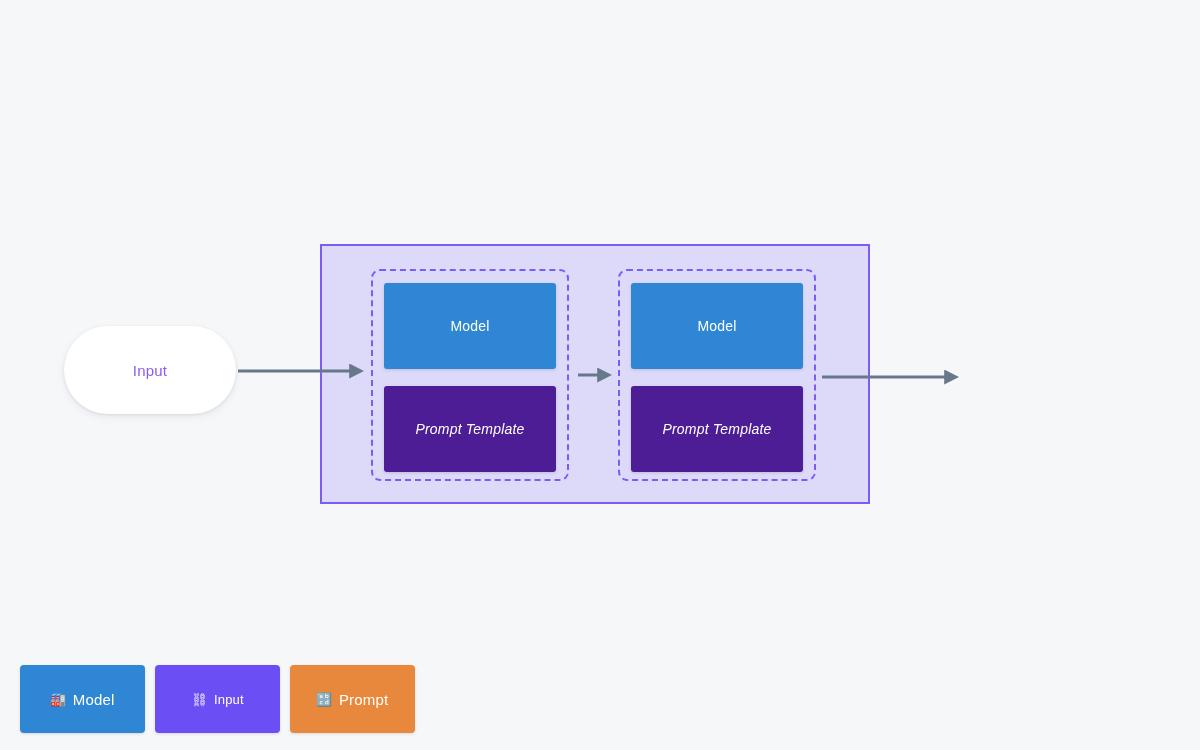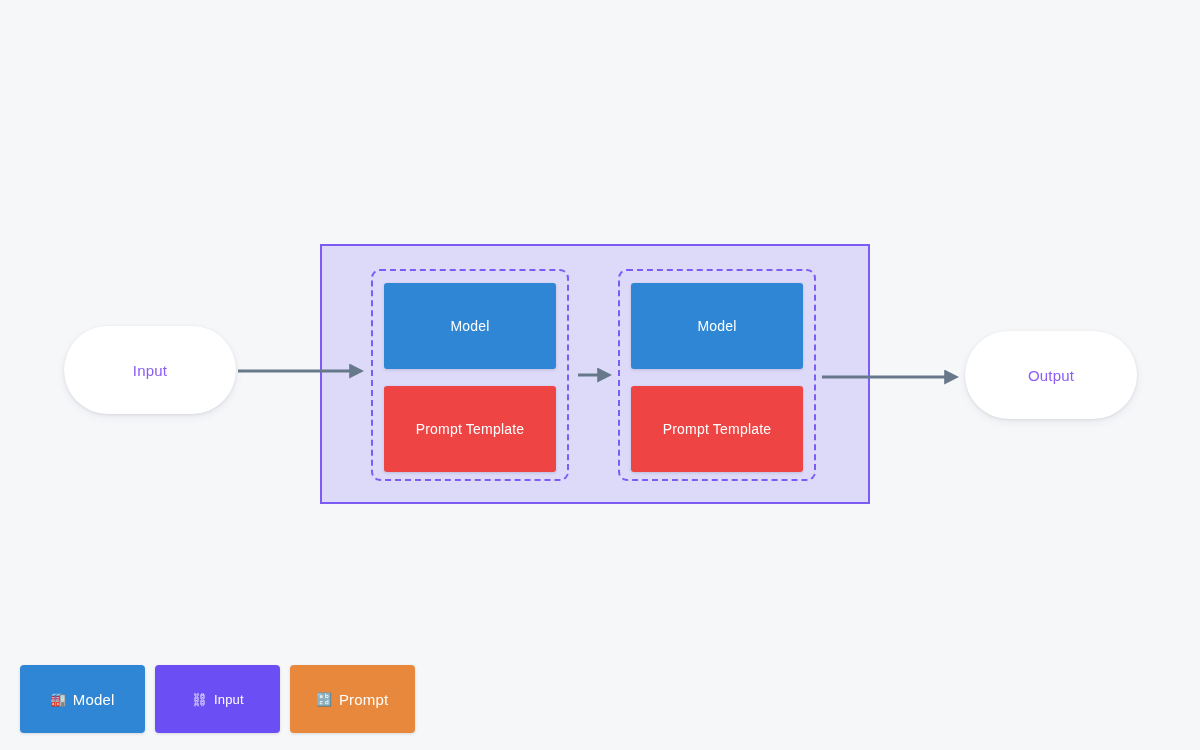--- a/index.html
+++ b/index.html
@@ -84,21 +84,21 @@
     display: flex;
     align-items: center;
     justify-content: center;
     color: #ffffff;
     font-size: 14px;
     letter-spacing: 0.2px;
     box-shadow: 0 1px 3px rgba(30, 40, 60, 0.16);
     box-sizing: border-box;
   }
   .chain-box.model  { background: #2e86d4; }
-  .chain-box.prompt { background: #ef4444; }
+  .chain-box.prompt { background: #4c1d95; font-style: italic; }
 
   #box-model-1  { left: 384px; top: 283px; }
   #box-prompt-1 { left: 384px; top: 386px; }
   #box-model-2  { left: 631px; top: 283px; }
   #box-prompt-2 { left: 631px; top: 386px; }
 
   
   #arrow-layer {
     position: absolute;
     left: 0;
@@ -161,23 +161,20 @@
   </div>
 
   <div class="chain-group" id="chain-group-2"></div>
   <div class="chain-box model" id="box-model-2">
     <span>Model</span>
   </div>
   <div class="chain-box prompt" id="box-prompt-2">
     <span>Prompt Template</span>
   </div>
 
-  <div class="pill" id="node-output">
-    <span>Output</span>
-  </div>
 
   <svg id="arrow-layer" viewBox="0 0 1200 750" xmlns="http://www.w3.org/2000/svg">
     <defs>
       <marker id="arrowhead" markerWidth="5" markerHeight="5" refX="3.6" refY="2.5" orient="auto" markerUnits="strokeWidth">
         <path d="M0,0 L5,2.5 L0,5 z" fill="#66788a"></path>
       </marker>
       <marker id="arrowhead-sm" markerWidth="5" markerHeight="5" refX="3.6" refY="2.5" orient="auto" markerUnits="strokeWidth">
         <path d="M0,0 L5,2.5 L0,5 z" fill="#66788a"></path>
       </marker>
     </defs>

